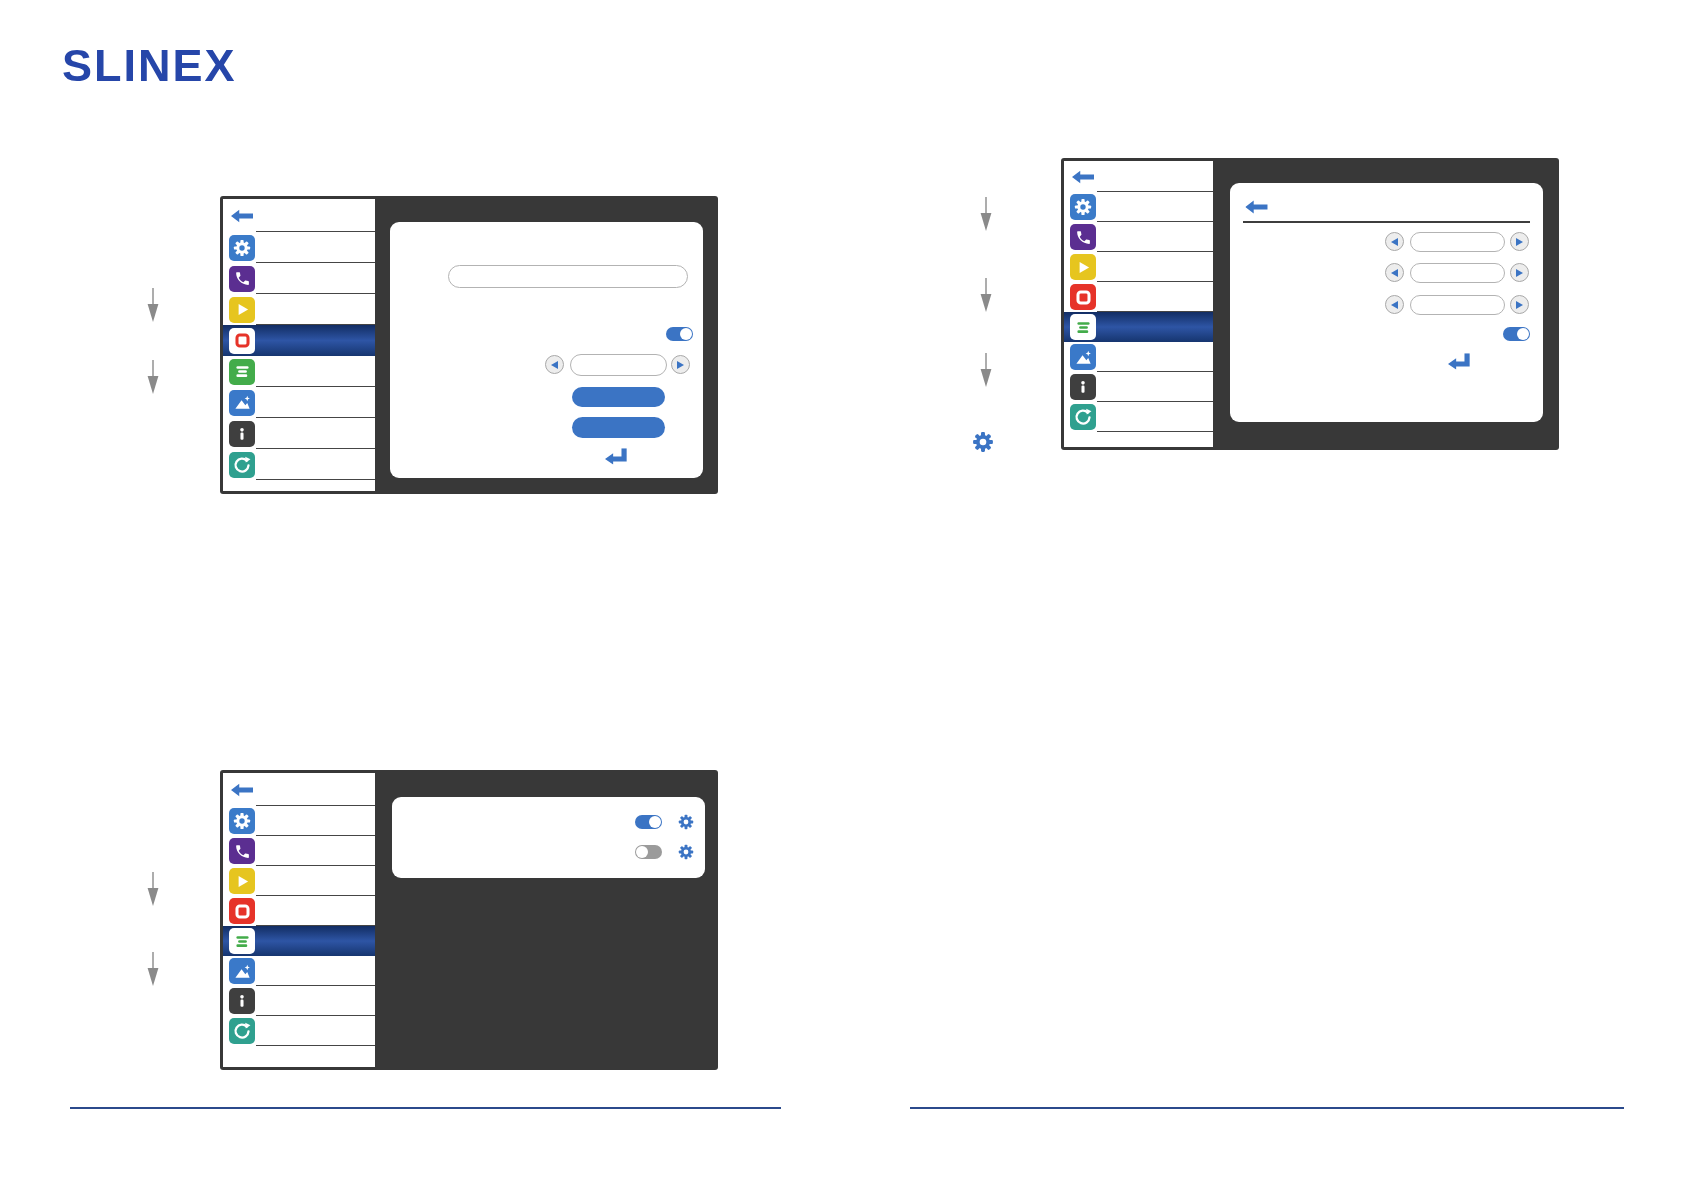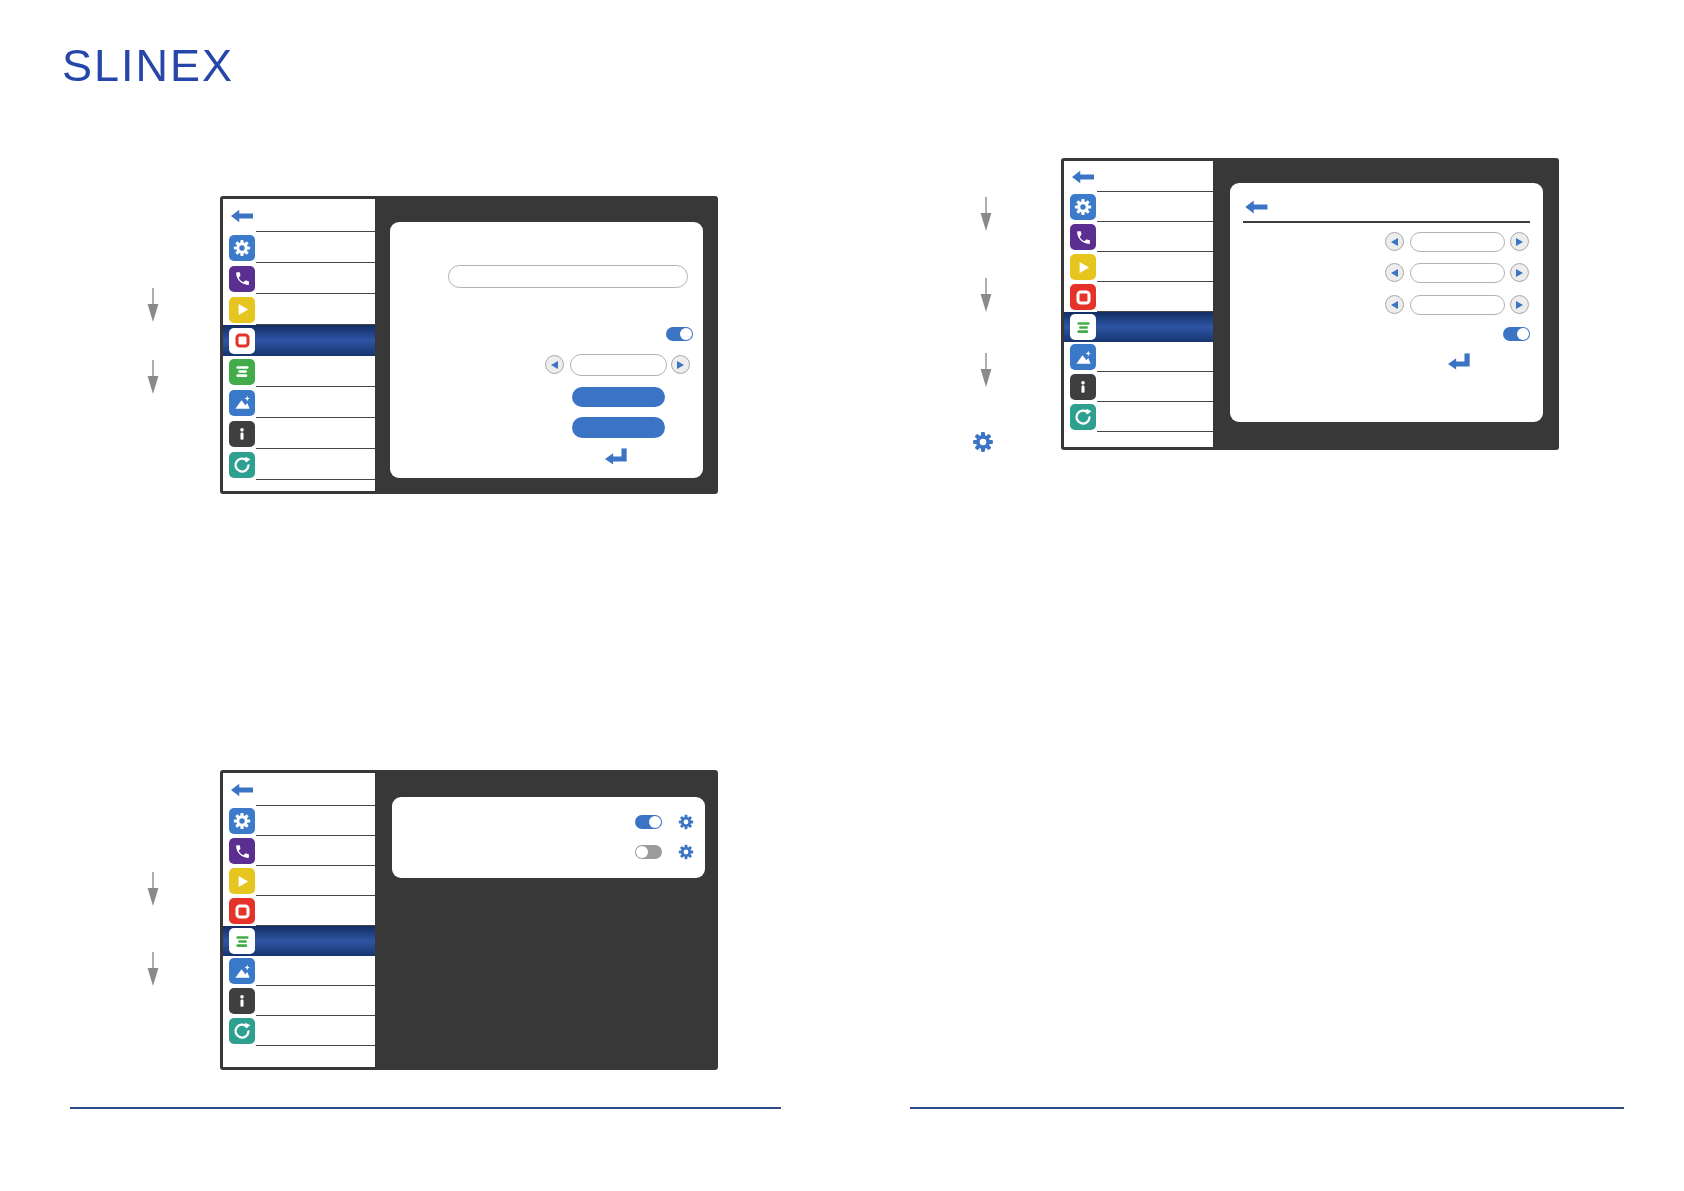--- a/index.html
+++ b/index.html
@@ -1,18 +1,18 @@
 <!DOCTYPE html>
 <html><head>
 <meta charset="utf-8">
 <style>
   html,body{margin:0;padding:0;background:#fff;}
   #page{position:relative;width:1684px;height:1191px;background:#ffffff;overflow:hidden;
         font-family:"Liberation Sans",sans-serif;}
-  .logo{position:absolute;font-weight:normal;font-size:45px;color:#2646a9;letter-spacing:2px;}
+  .logo{position:absolute;font-weight:bold;font-size:45px;color:#2646a9;letter-spacing:2px;}
   .panel{position:absolute;background:#383838;border-radius:3px;}
   .sidebar{position:absolute;background:#ffffff;}
   .srow{position:relative;display:flex;align-items:center;}
   .srow::after{content:"";position:absolute;left:33px;right:0;bottom:0;height:1px;background:#454545;}
   .srow.hl::after{display:none;}
   .srow.hl{background:linear-gradient(180deg,#122d63 0%,#2e55a5 50%,#16356f 100%);}
   .backic{margin-left:8px;color:#3b74c4;}
   .tile{width:26px;height:26px;border-radius:5px;margin-left:6px;display:flex;
         align-items:center;justify-content:center;flex:0 0 auto;}
   .t-gear{background:#3b7bc9;color:#fff;--hole:#3b7bc9;}

